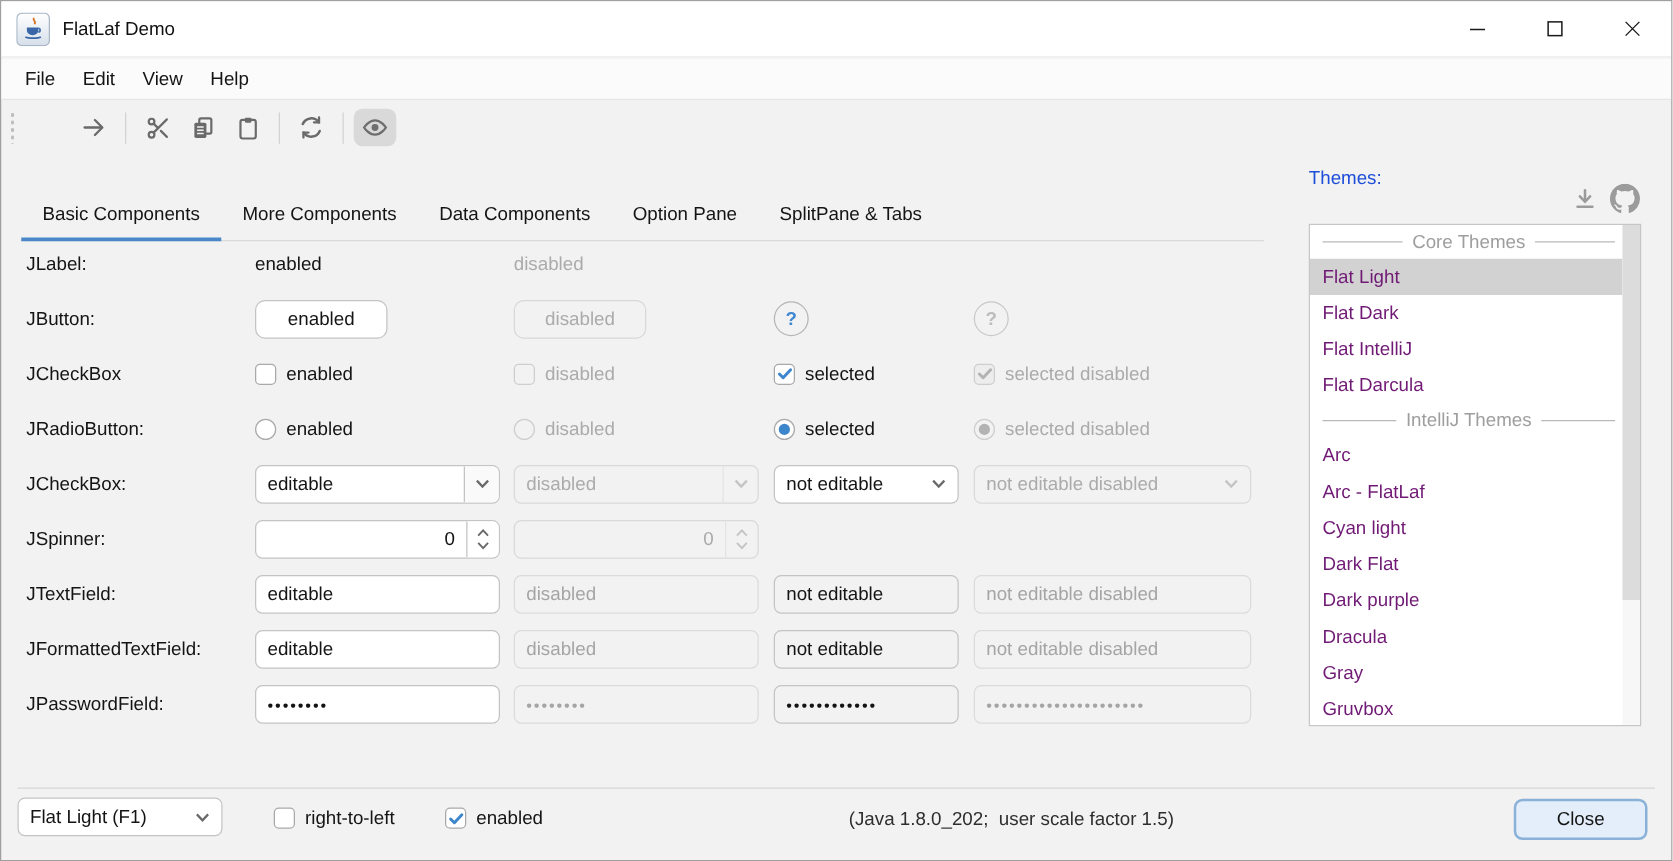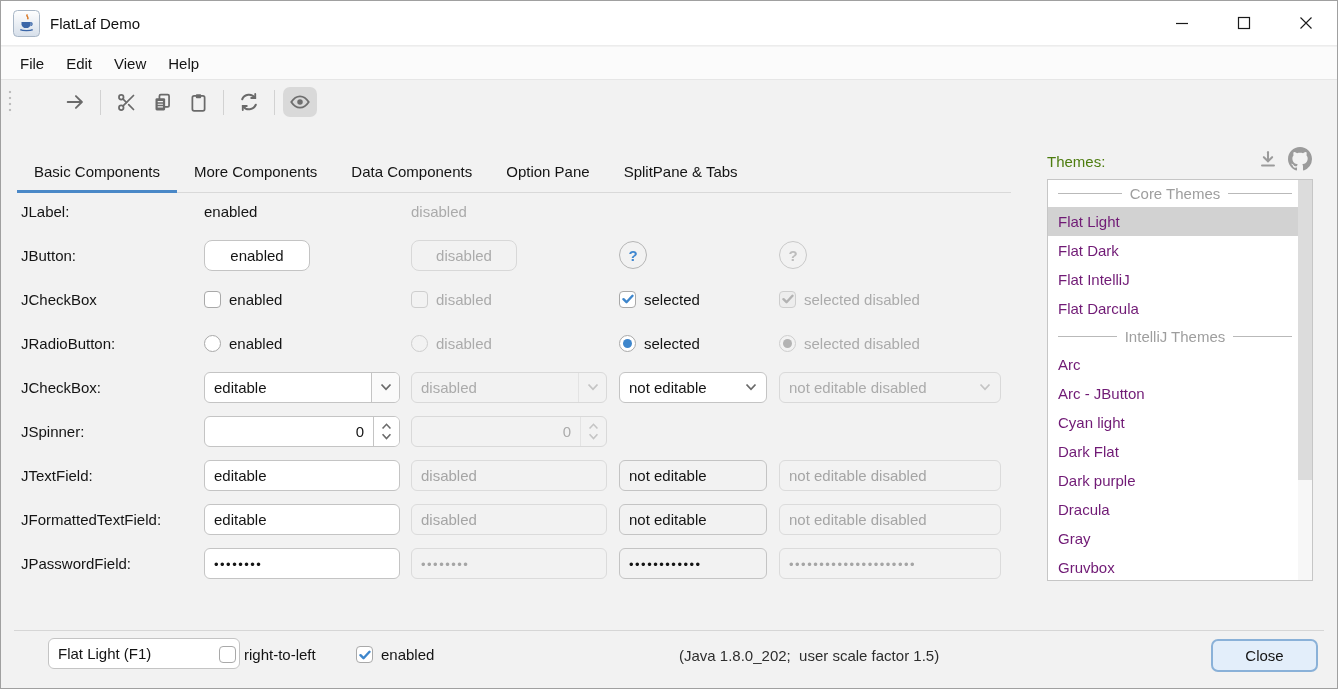--- a/index.html
+++ b/index.html
@@ -78,36 +78,36 @@
     align-items:center;justify-content:center;gap:3px;}
   .spinner.disabled{border-color:#d9d9d9;background:#f2f2f2;color:#ababab;}
   .spinner.disabled .spin-btns{border-left-color:#e3e3e3;background:transparent;}
   .tf{height:31px;border:1px solid #c4c4c4;border-radius:6px;background:#fff;display:flex;
     align-items:center;padding:0 9px;font-size:15px;color:#141414;}
   .tf.noneditable{background:#f2f2f2;}
   .tf.disabled{border-color:#dbdbdb;background:#f2f2f2;color:#a5a5a5;}
   .pw{font-size:13px;letter-spacing:1.5px;padding-top:2px;}
   .w1{width:196px;} .w2{width:196px;} .w3{width:148px;} .w4{width:222px;}
   
-  .themes-label{position:absolute;left:1046px;top:152px;font-size:15px;color:#4d7c0f;}
+  .themes-label{position:absolute;left:1046px;top:133px;font-size:15px;color:#1d4ed8;}
   .icon-btn{position:absolute;width:26px;height:26px;display:flex;align-items:center;justify-content:center;}
   .dl-btn{left:1254px;top:145px;}
   .gh-btn{left:1286px;top:145px;}
   .themes-list{position:absolute;left:1046px;top:178px;width:266px;height:402px;background:#ffffff;
     border:1px solid #c6c6c6;overflow:hidden;}
   .theme-item{height:29px;line-height:29px;padding-left:10px;margin-right:14px;font-size:15px;color:#701a75;}
   .theme-item.selected{background:#d2d2d2;}
   .theme-sep{height:27px;display:flex;align-items:center;gap:8px;margin-right:14px;
     padding:0 6px 0 10px;font-size:15px;color:#9e9e9e;}
   .theme-sep .line{flex:1;height:1px;background:#b9b9b9;}
   .sb{position:absolute;top:0;right:0;bottom:0;width:14px;background:#f7f7f7;}
   .sb-thumb{position:absolute;top:0;right:0;width:14px;height:300px;background:#dcdcdc;}
   
   .bottom-sep{position:absolute;left:13px;right:13px;top:629px;height:1px;background:#d6d6d6;}
-  .bb-combo{position:absolute;left:13px;top:637px;width:192px;margin-left:34px;}
+  .bb-combo{position:absolute;left:13px;top:637px;width:164px;}
   .abs-check{position:absolute;display:flex;align-items:center;gap:8px;font-size:15px;color:#141414;}
   .bb-info{position:absolute;left:678px;top:646px;font-size:15px;color:#2e2e2e;white-space:pre;}
   .close-btn{position:absolute;left:1210px;top:638px;width:107px;height:33px;background:#e3eefa;
     border:2px solid #8ab1d8;border-radius:7px;font-size:15px;color:#141414;
     display:flex;align-items:center;justify-content:center;}
   svg{display:block;}
 </style>
 </head>
 <body>
 
@@ -454,21 +454,21 @@
     <div class="theme-item selected">Flat Light</div>
     <div class="theme-item">Flat Dark</div>
     <div class="theme-item">Flat IntelliJ</div>
     <div class="theme-item">Flat Darcula</div>
     <div class="theme-sep">
       <span class="line"></span>
       <span>IntelliJ Themes</span>
       <span class="line"></span>
     </div>
     <div class="theme-item">Arc</div>
-    <div class="theme-item">Arc - JButton</div>
+    <div class="theme-item">Arc - FlatLaf</div>
     <div class="theme-item">Cyan light</div>
     <div class="theme-item">Dark Flat</div>
     <div class="theme-item">Dark purple</div>
     <div class="theme-item">Dracula</div>
     <div class="theme-item">Gray</div>
     <div class="theme-item">Gruvbox</div>
     <div class="sb">
       <div class="sb-thumb"></div>
     </div>
   </div>

